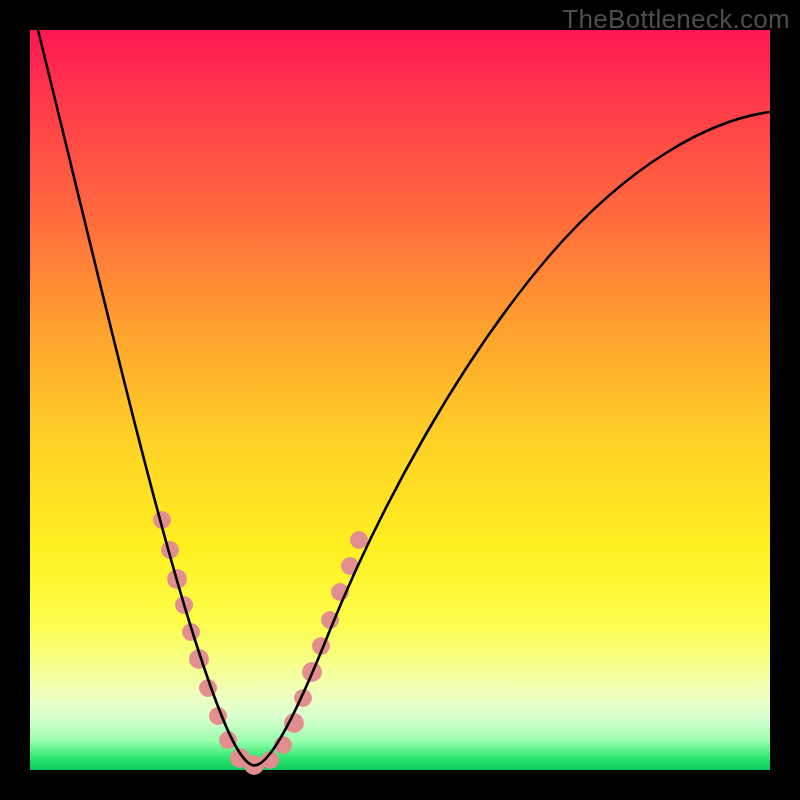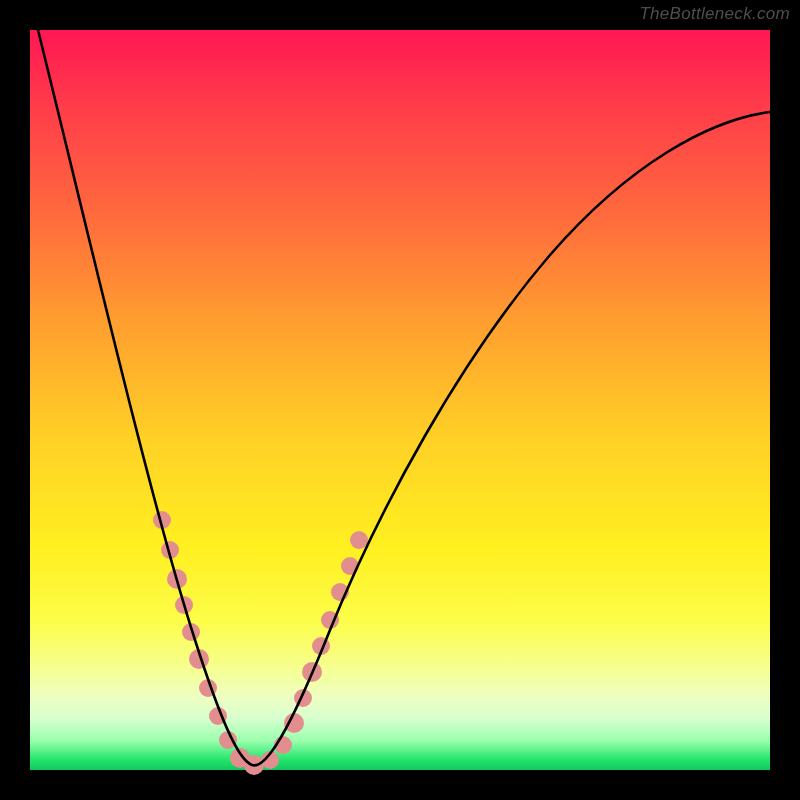--- a/index.html
+++ b/index.html
@@ -39,25 +39,24 @@
       #9bffad 96%,
       #28e66e 98.5%,
       #0fc95d 100%
     );
   }
   .watermark {
     position: absolute;
     top: 4px;
     right: 10px;
     color: #4e4e4e;
-    font-size: 17px;
+    font-size: 26px;
     font-weight: 500;
     letter-spacing: 0.3px;
     user-select: none;
-    font-style: italic;
   }
   svg.curve {
     position: absolute;
     left: 0;
     top: 0;
     width: 740px;
     height: 740px;
     overflow: visible;
   }
 </style>

